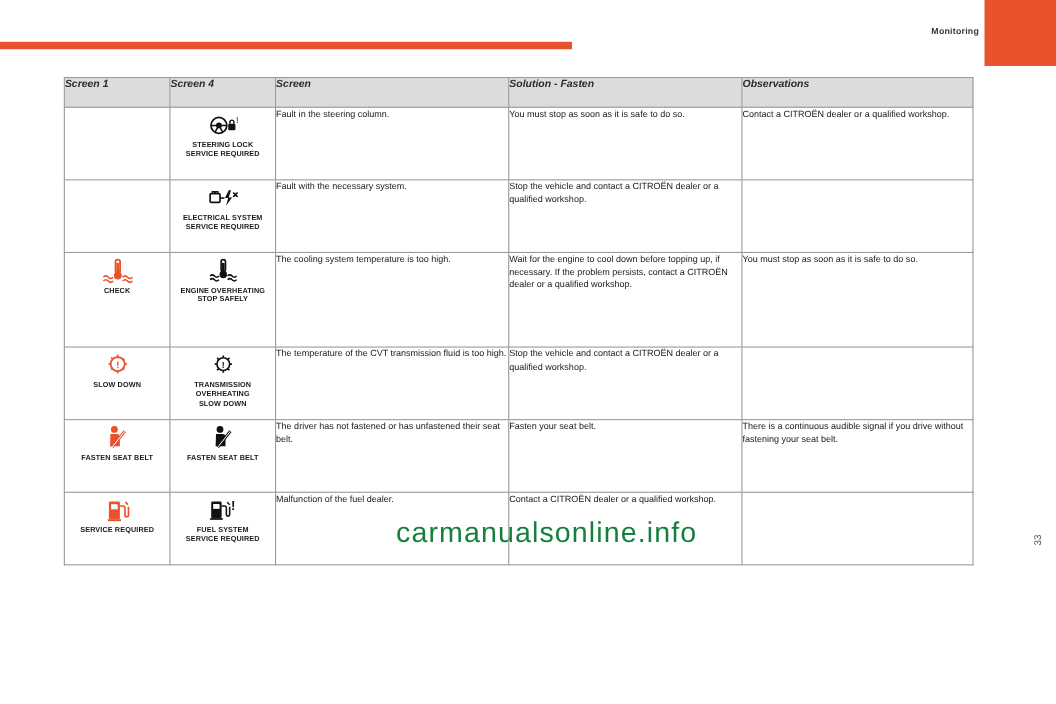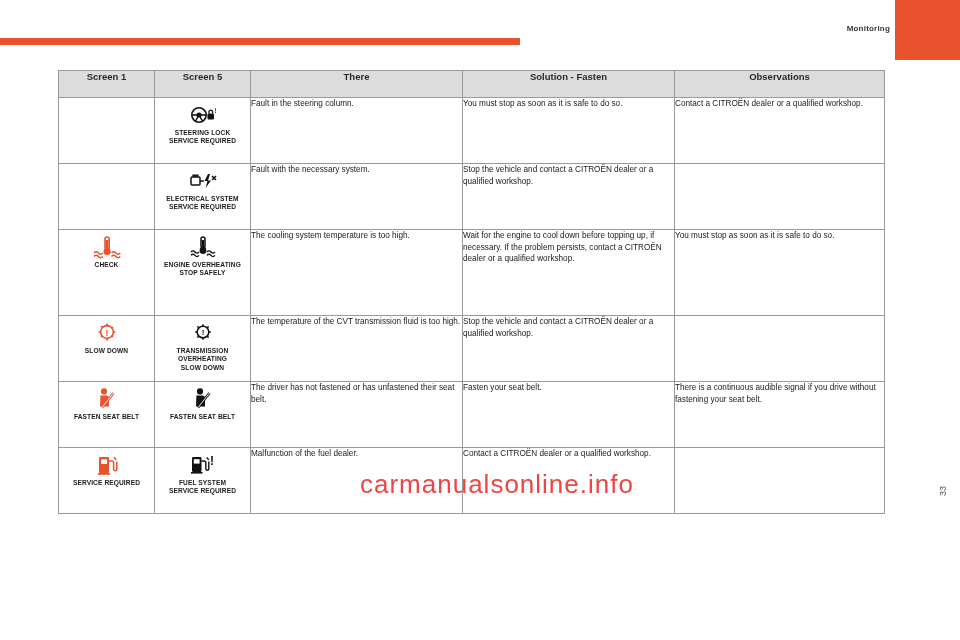--- a/index.html
+++ b/index.html
@@ -62,21 +62,21 @@
     font-size: 9px;
     color: #555;
     transform: rotate(-90deg);
     transform-origin: right bottom;
   }
   
   .watermark {
     position: absolute;
     left: 360px; bottom: 8px;
     font-size: 26px;
-    color: #ef4444;
+    color: #15803d;
     letter-spacing: 1px;
     font-family: "Liberation Sans", sans-serif;
   }
 
   
   .tbl-wrap {
     position: absolute;
     left: 58px; top: 70px;
     width: 826px;
   }
@@ -89,23 +89,24 @@
     border: 1px solid #9a9a9a;
     vertical-align: top;
     padding: 0;
   }
   thead th {
     background: #dcdcdc;
     height: 26px;
     font-size: 9.5px;
     font-weight: bold;
     color: #2a2a2a;
-    text-align: center;
+    text-align: left;
     padding: 7px 0 0 8px;
     vertical-align: top;
+    font-style: italic;
   }
   col.c1 { width: 96px; }
   col.c2 { width: 96px; }
   col.c3 { width: 212px; }
   col.c4 { width: 212px; }
   col.c5 { width: 210px; }
 
   td.txt {
     font-size: 8.2px;
     font-weight: normal;
@@ -169,22 +170,22 @@
     <colgroup>
       <col class="c1">
           <col class="c2">
           <col class="c3">
           <col class="c4">
           <col class="c5">
     </colgroup>
     <thead>
       <tr>
         <th>Screen 1</th>
-        <th>Screen 5</th>
-        <th>There</th>
+        <th>Screen 4</th>
+        <th>Screen</th>
         <th>Solution - Fasten</th>
         <th>Observations</th>
       </tr>
     </thead>
     <tbody>
 
       <tr class="rowh-1">
         <td class="icon-cell blank"></td>
         <td class="icon-cell">
           <span class="lamp">

